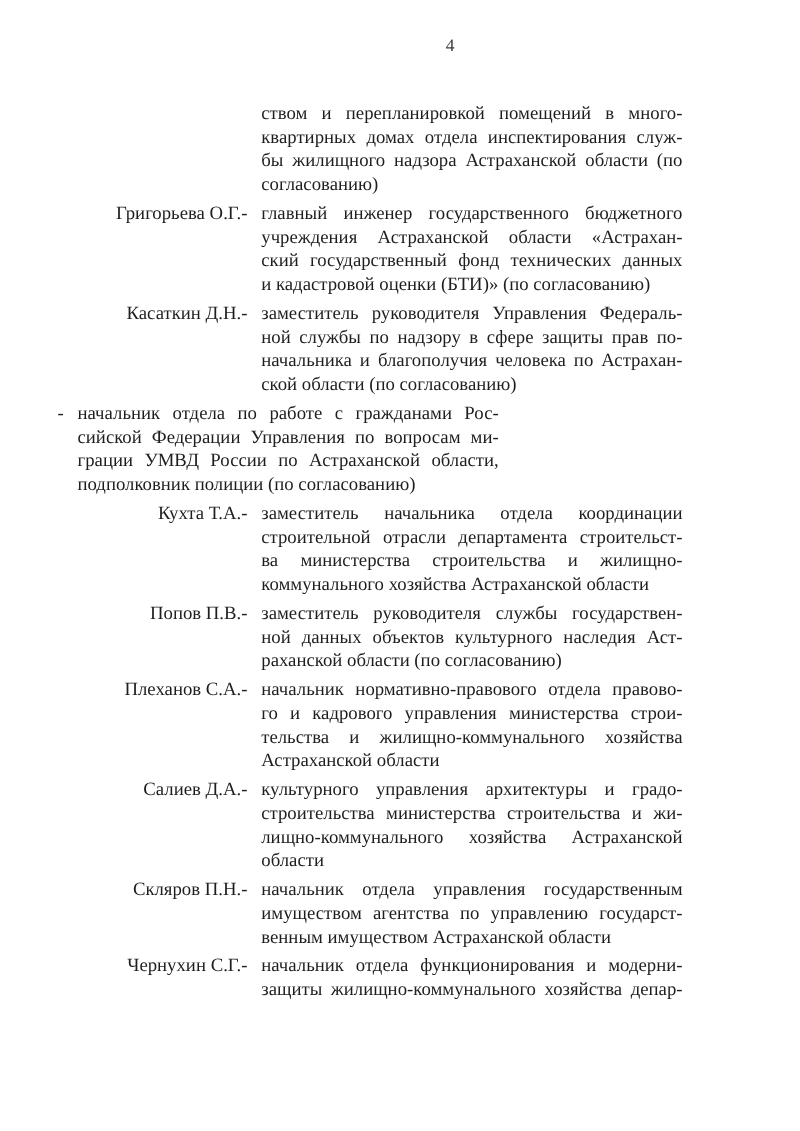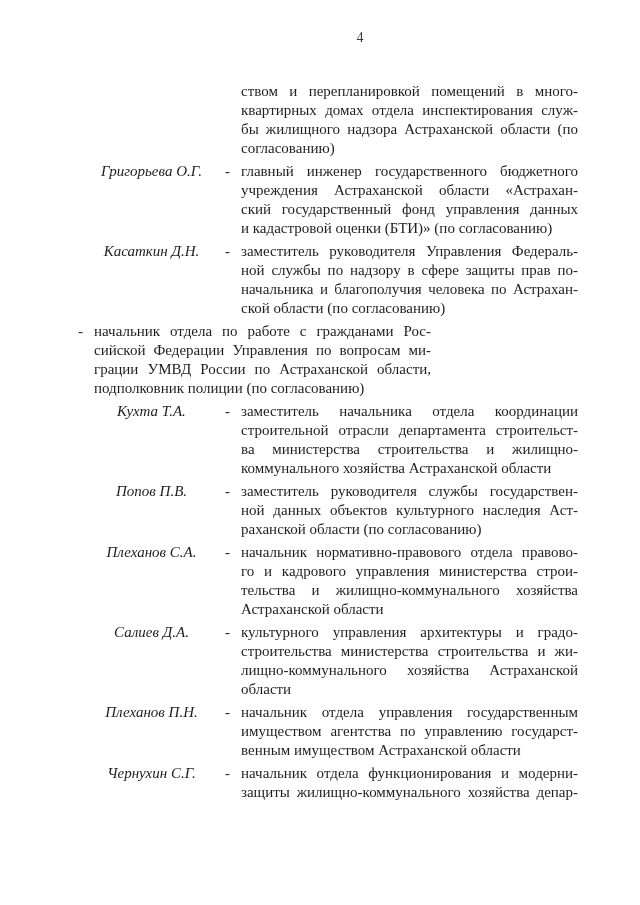--- a/index.html
+++ b/index.html
@@ -29,33 +29,32 @@
     font-size: 14px;
     line-height: 16px;
     color: #3a3a3a;
   }
   .content {
     margin-top: 36px;
   }
   .entry {
     display: flex;
     flex-direction: row;
-    margin-left: 78px;
+    margin-left: 46px;
     font-size: 15px;
     line-height: 19px;
   }
   .entry + .entry {
     margin-top: 4px;
   }
   .entry .name {
     width: 147px;
     flex: 0 0 147px;
-    text-align: center;
+    text-align: right;
     white-space: nowrap;
-    font-style: italic;
   }
   .entry .dash {
     width: 16px;
     flex: 0 0 16px;
     text-align: left;
   }
   .entry .desc {
     width: 337px;
     flex: 0 0 337px;
   }
@@ -85,21 +84,21 @@
           <div class="jline jlast">согласованию)</div>
         </div>
   </div>
 
   <div class="entry">
     <div class="name">Григорьева О.Г.</div>
     <div class="dash">-</div>
     <div class="desc">
           <div class="jline">главный инженер государственного бюджетного</div>
           <div class="jline">учреждения Астраханской области «Астрахан-</div>
-          <div class="jline">ский государственный фонд управления данных</div>
+          <div class="jline">ский государственный фонд технических данных</div>
           <div class="jline jlast">и кадастровой оценки (БТИ)» (по согласованию)</div>
         </div>
   </div>
 
   <div class="entry">
     <div class="name">Касаткин Д.Н.</div>
     <div class="dash">-</div>
     <div class="desc">
           <div class="jline">заместитель руководителя Управления Федераль-</div>
           <div class="jline">ной службы по надзору в сфере защиты прав по-</div>
@@ -155,21 +154,21 @@
     <div class="dash">-</div>
     <div class="desc">
           <div class="jline">культурного управления архитектуры и градо-</div>
           <div class="jline">строительства министерства строительства и жи-</div>
           <div class="jline">лищно-коммунального хозяйства Астраханской</div>
           <div class="jline jlast">области</div>
         </div>
   </div>
 
   <div class="entry">
-    <div class="name">Плеханов П.Н.</div>
+    <div class="name">Скляров П.Н.</div>
     <div class="dash">-</div>
     <div class="desc">
           <div class="jline">начальник отдела управления государственным</div>
           <div class="jline">имуществом агентства по управлению государст-</div>
           <div class="jline jlast">венным имуществом Астраханской области</div>
         </div>
   </div>
 
   <div class="entry">
     <div class="name">Чернухин С.Г.</div>

